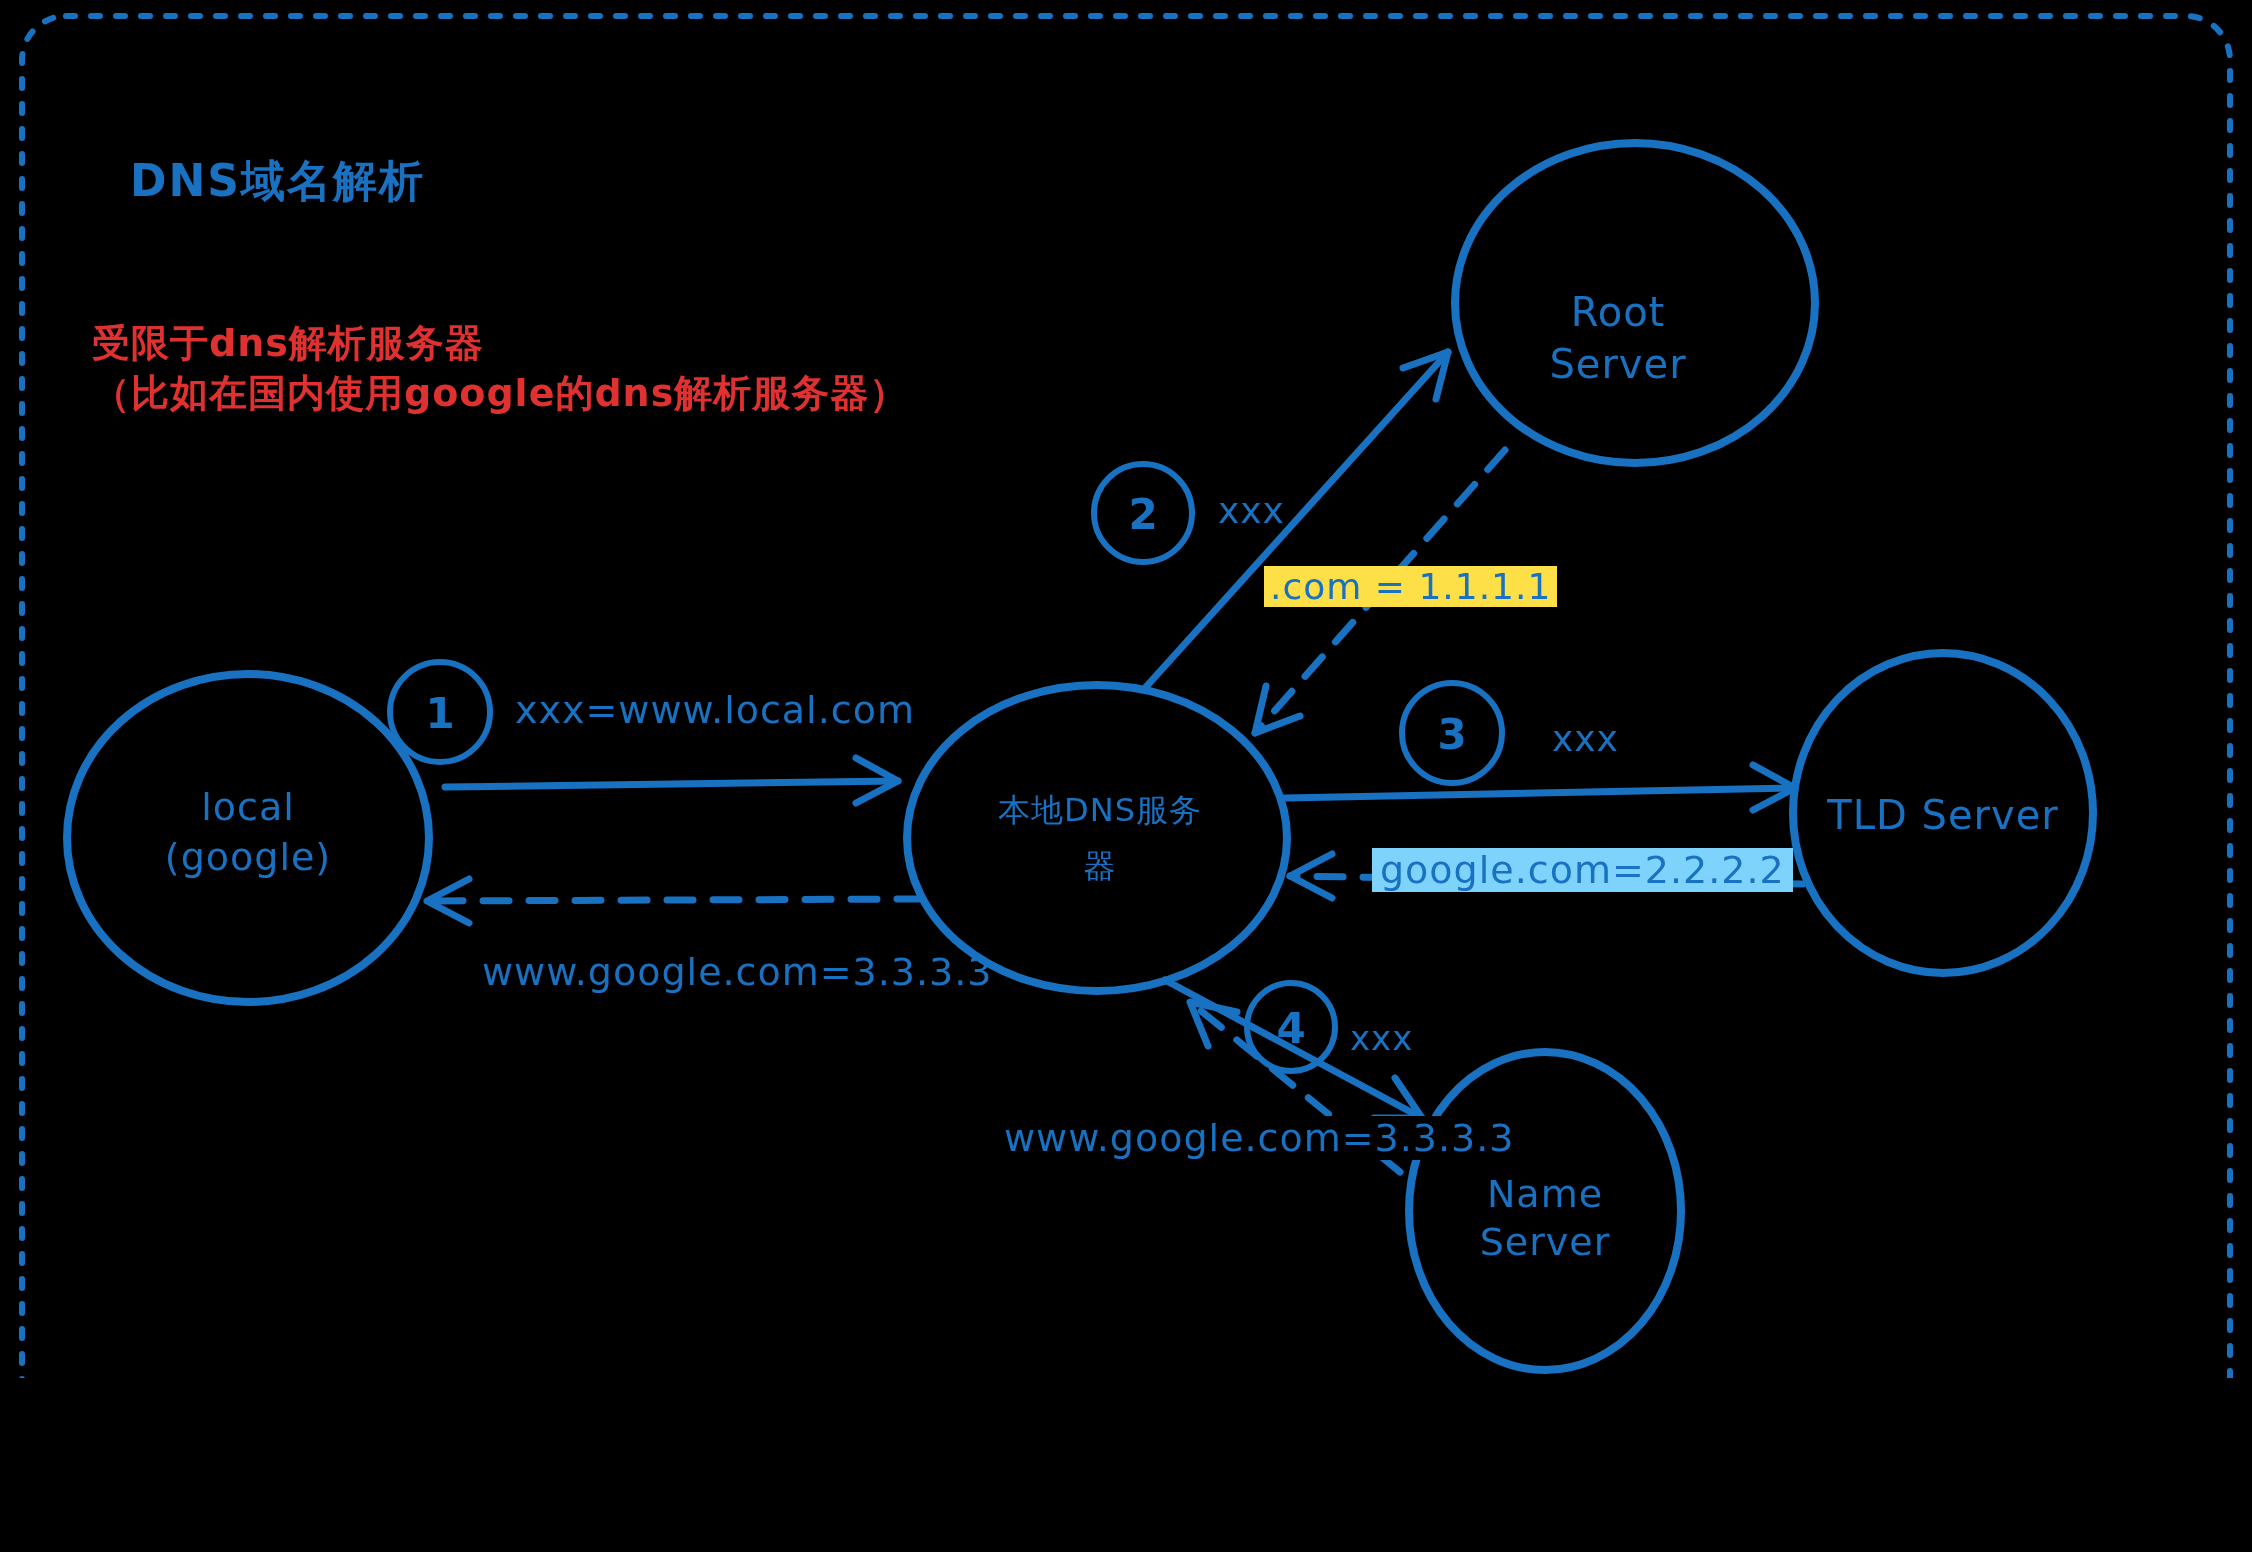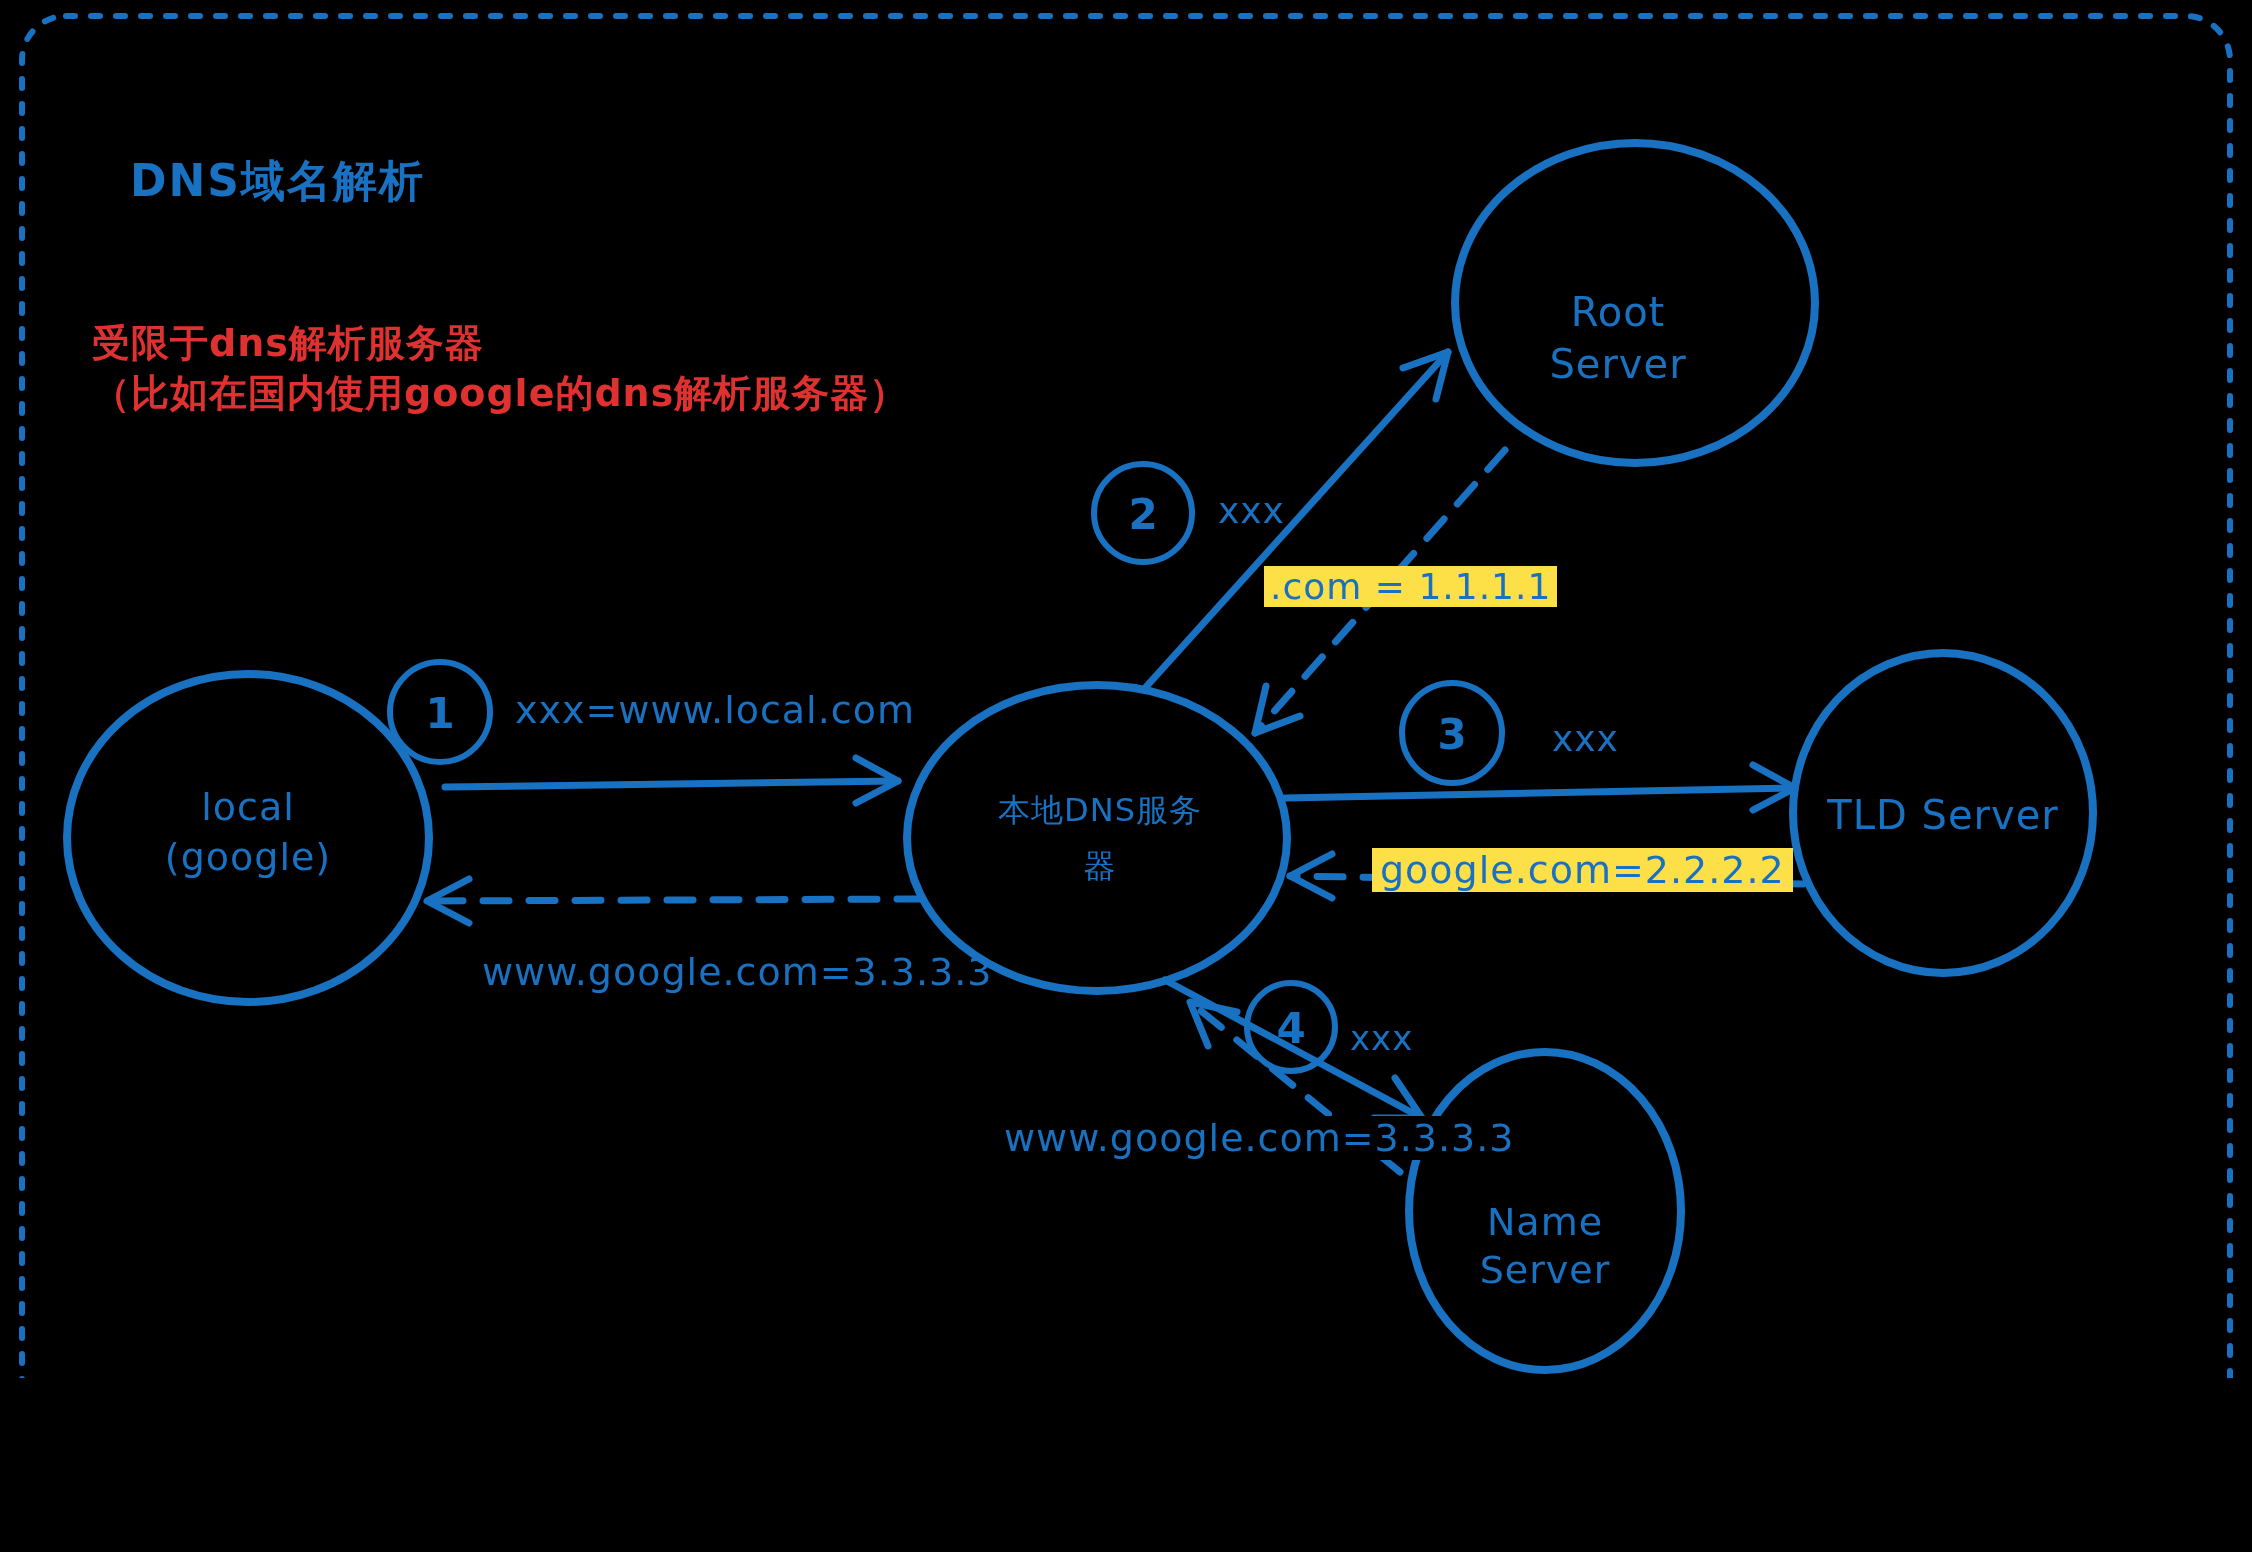--- a/index.html
+++ b/index.html
@@ -62,41 +62,41 @@
   }
   .node-label {
     font-size: 40px;
     line-height: 52px;
     font-weight: 500;
   }
   .node-label.local { left: 248px; top: 832px; font-size: 38px; line-height: 50px; }
   .node-label.dns   { left: 1100px; top: 838px; font-size: 32px; line-height: 56px; }
   .node-label.root  { left: 1618px; top: 305px; margin-top: 33px; }
   .node-label.tld   { left: 1943px; top: 815px; }
-  .node-label.name  { left: 1545px; top: 1218px; font-size: 38px; line-height: 48px; margin-top: 28px; }
+  .node-label.name  { left: 1545px; top: 1218px; font-size: 38px; line-height: 48px; }
 
   .badge-num {
     position: absolute;
     transform: translate(-50%, -50%);
     font-size: 42px;
     font-weight: 600;
     color: #1971c2;
   }
   .badge-num.n1 { left: 440px;  top: 713px; }
   .badge-num.n2 { left: 1143px; top: 514px; }
   .badge-num.n3 { left: 1452px; top: 734px; }
   .badge-num.n4 { left: 1291px; top: 1028px; }
 
   .edge-label { font-size: 38px; }
   .l1req { left: 515px;  top: 688px; }
   .l1res { left: 482px;  top: 950px; }
   .l2req { left: 1218px; top: 490px; font-size: 36px; }
   .l2res { left: 1264px; top: 566px; font-size: 36px; background: #fde047; padding: 0 6px; }
   .l3req { left: 1552px; top: 718px; font-size: 36px; }
-  .l3res { left: 1372px; top: 848px; background: #fde047; padding: 0 8px; }
+  .l3res { left: 1372px; top: 848px; background: #7dd3fc; padding: 0 8px; }
   .l4req { left: 1350px; top: 1018px; font-size: 34px; }
   .l4res { left: 998px;  top: 1116px; background: #000; padding: 0 6px; }
 </style>
 </head>
 <body>
 
 <div class="canvas">
 
   <svg class="layer" viewBox="0 0 2252 1552">
 

